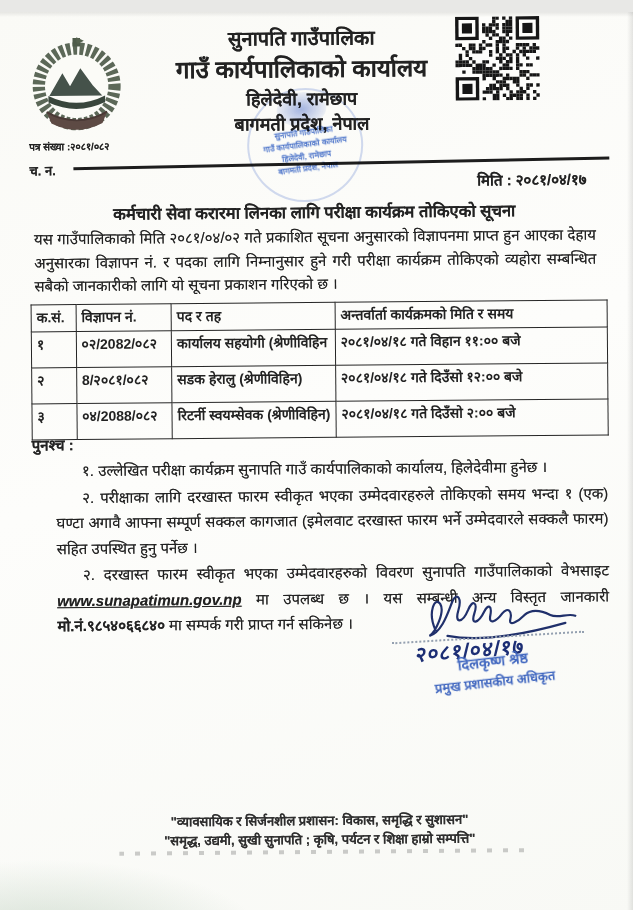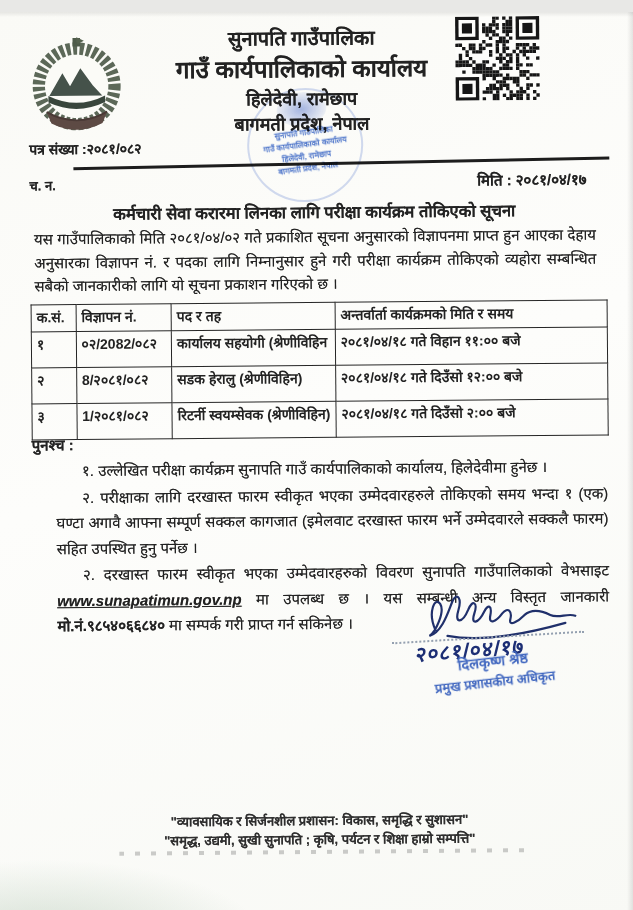--- a/index.html
+++ b/index.html
@@ -22,22 +22,22 @@
 
   
   .emblem{left:28px;top:20px;width:104px;height:112px;}
   .hdr{left:125px;top:14px;width:360px;text-align:center;line-height:1.25;}
   .hdr .l1{font-size:20px;font-weight:bold;}
   .hdr .l2{font-size:24px;font-weight:bold;margin-top:3px;}
   .hdr .l3{font-size:18px;font-weight:bold;margin-top:4px;}
   .hdr .l4{font-size:18px;font-weight:bold;margin-top:2px;}
   .qr{left:455px;top:6px;width:92px;height:84px;}
 
-  .refno{left:32px;top:125px;font-size:14px;font-weight:bold;}
-  .chn{left:32px;top:162px;font-size:13px;font-weight:bold;}
+  .refno{left:32px;top:125px;font-size:10px;font-weight:bold;}
+  .chn{left:32px;top:147px;font-size:13px;font-weight:bold;}
 
   .rule{left:76px;top:150px;width:536px;height:3px;background:#1d1d1d;transform:rotate(-0.65deg);}
 
   
   .stamp{left:250px;top:76px;width:112px;height:110px;border:2px solid rgba(80,115,205,.28);
     border-radius:50%;transform:rotate(-7deg);mix-blend-mode:multiply;opacity:.92;}
   .stamp .blob{position:absolute;left:32px;top:2px;width:50px;height:34px;border-radius:50%;
     background:radial-gradient(ellipse,rgba(63,98,196,.50),rgba(63,98,196,.08) 72%);}
   .stamp .sline{position:absolute;width:100%;text-align:center;white-space:nowrap;
     color:#3f6ac6;filter:blur(.3px);font-weight:bold;}
@@ -383,21 +383,21 @@
           <td>२०८१/०४/१८ गते विहान ११:०० बजे</td>
         </tr>
         <tr>
           <td>२</td>
           <td>8/२०८१/०८२</td>
           <td>सडक हेरालु (श्रेणीविहिन)</td>
           <td>२०८१/०४/१८ गते दिउँसो १२:०० बजे</td>
         </tr>
         <tr>
           <td>३</td>
-          <td>1/२०८१/०८२</td>
+          <td>०४/2088/०८२</td>
           <td>रिटर्नी स्वयम्सेवक (श्रेणीविहिन)</td>
           <td>२०८१/०४/१८ गते दिउँसो २:०० बजे</td>
         </tr>
       </tbody>
     </table>
 
     <div class="abs pslabel soft">पुनश्च :</div>
     <div class="abs psitems soft">
       <div class="it">१. उल्लेखित परीक्षा कार्यक्रम सुनापति गाउँ कार्यपालिकाको कार्यालय, हिलेदेवीमा हुनेछ ।</div>
       <div class="it">२. परीक्षाका लागि दरखास्त फारम स्वीकृत भएका उम्मेदवारहरुले तोकिएको समय भन्दा १ (एक) घण्टा अगावै आफ्ना सम्पूर्ण सक्कल कागजात (इमेलवाट दरखास्त फारम भर्ने उम्मेदवारले सक्कलै फारम) सहित उपस्थित हुनु पर्नेछ ।</div>

